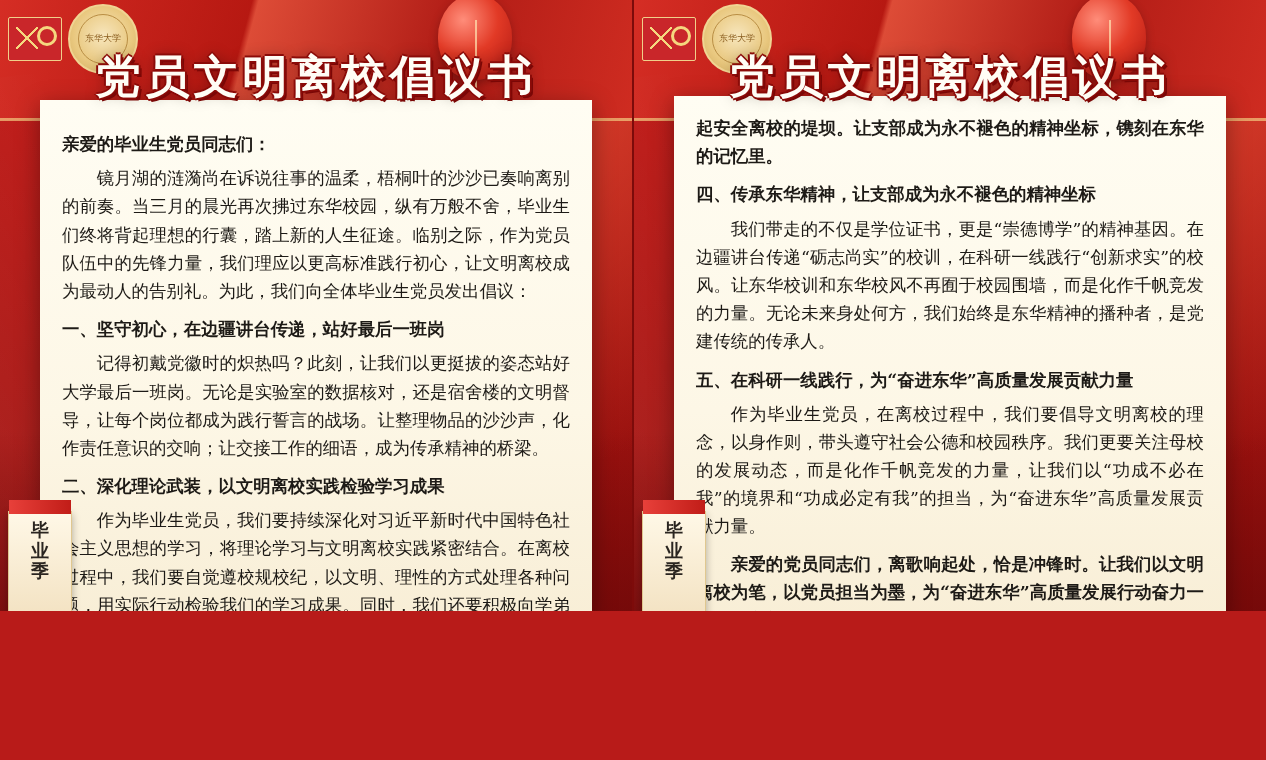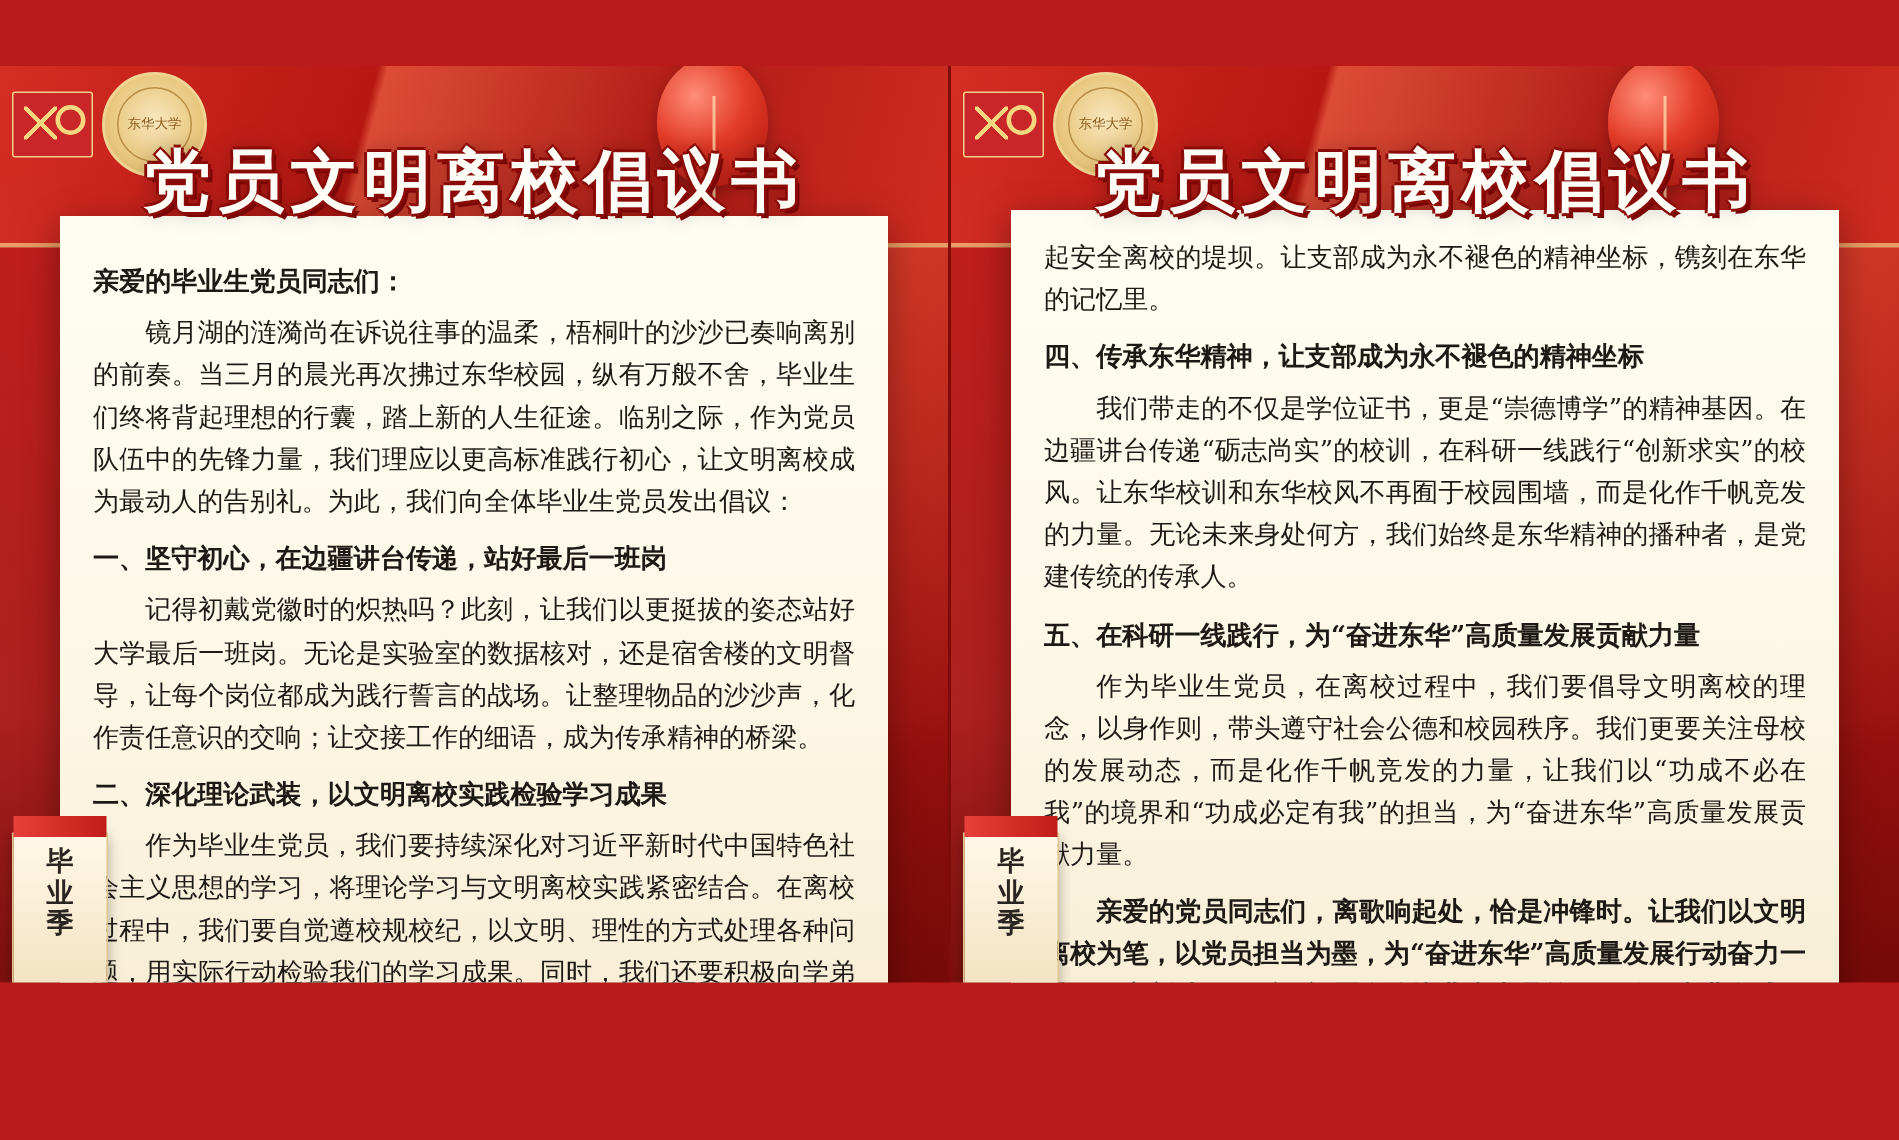--- a/index.html
+++ b/index.html
@@ -7,21 +7,20 @@
     width:1266px;height:760px;overflow:hidden;
     font-family:"Liberation Serif", serif;
     background:#b81b19;
   }
   .stage{position:relative;width:1266px;height:760px;display:flex;}
   .panel{
     position:relative;width:633px;height:611px;overflow:hidden;
     background:
       radial-gradient(ellipse at 80% 0%, #e24a32 0%, rgba(226,74,50,0) 55%),
       linear-gradient(160deg,#c61f1c 0%,#ab1512 45%,#8e0f0d 100%);
-    margin-top: 44px;
   }
   .panel + .panel{border-left:2px solid #7d0b0a;}
   
   .ribbon{position:absolute;pointer-events:none;}
   .r1{top:0;left:0;width:100%;height:120px;
       background:linear-gradient(105deg, #d83026 0%, #b3150f 38%, #e0513a 39%, #a81411 70%, #cf2a20 100%);
       opacity:.85;}
   .r2{top:60px;left:-60px;width:420px;height:700px;
       background:linear-gradient(70deg, rgba(255,255,255,.10), rgba(255,255,255,0) 60%);
       transform:rotate(-8deg);}
@@ -71,21 +70,21 @@
     box-sizing:border-box;
     overflow:hidden;
   }
   .paper.second{top:96px;}
   .paper p{
     margin:0 0 9px 0;
     font-size:17.4px;line-height:1.62;color:#1d1a16;
     text-align:justify;text-indent:2em;
     font-family:"DejaVu Serif","Liberation Serif",serif;
   }
-  .paper p.noindent{text-indent:0;}
+  .paper p.noindent{text-indent:0;font-weight:bold;}
   .paper p.head{font-weight:bold;text-indent:0;margin-top:12px;margin-bottom:6px;}
   .paper p.head2{font-weight:bold;text-indent:0;margin-top:10px;margin-bottom:6px;}
   .paper p.bold{font-weight:bold;}
 
   
   .vbanner{position:absolute;left:8px;bottom:-6px;width:62px;height:96px;z-index:8;
      background:linear-gradient(180deg,#fff8e7,#f3e2c2);
      border:1px solid #e0c78f;box-shadow:0 3px 8px rgba(0,0,0,.3);
      display:flex;flex-direction:column;align-items:center;padding-top:8px;
      font-size:18px;color:#2a2520;font-weight:bold;line-height:1.15;}

